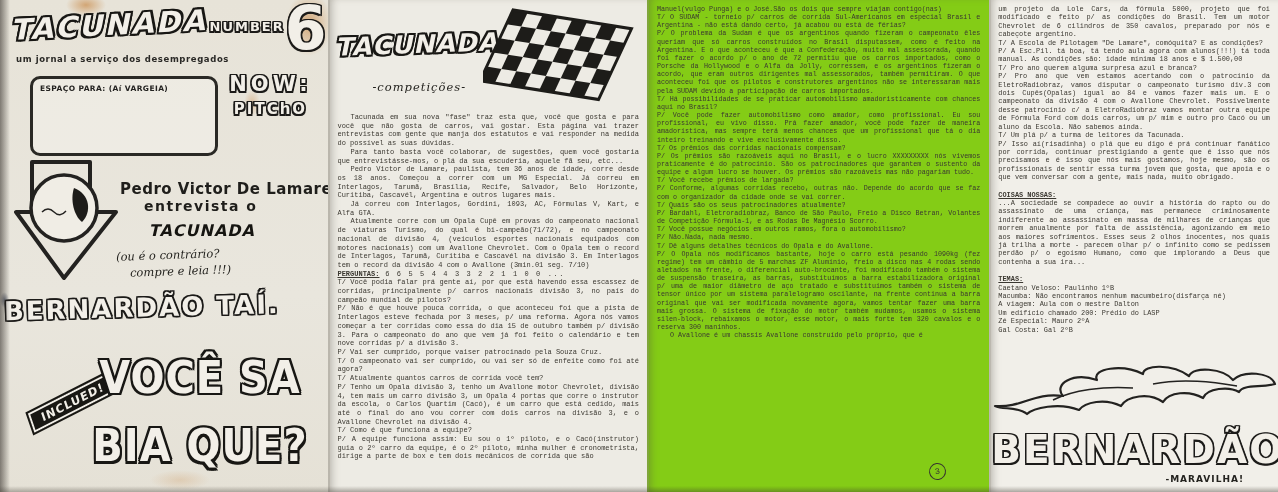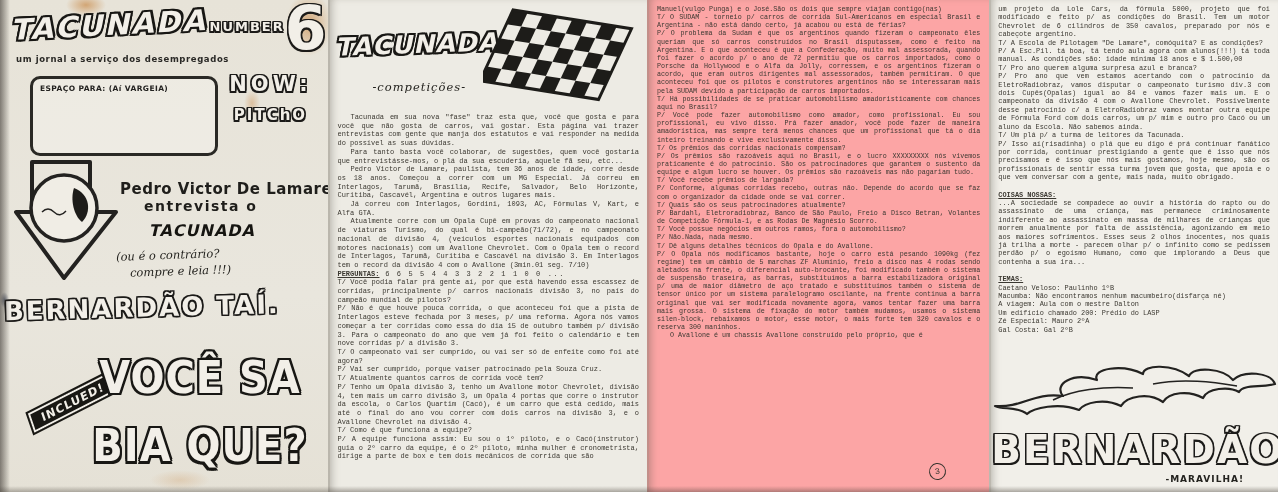--- a/index.html
+++ b/index.html
@@ -8,21 +8,21 @@
          font-family:"DejaVu Sans",sans-serif;color:#2e2c28;}
   .sheet::before{content:"";position:absolute;left:0;top:0;bottom:0;width:10px;z-index:9;
          background:linear-gradient(90deg,rgba(40,35,30,.55),rgba(40,35,30,0));pointer-events:none;}
   .sheet::after{content:"";position:absolute;left:0;right:0;bottom:0;height:6px;z-index:9;
          background:linear-gradient(0deg,rgba(60,55,48,.35),rgba(60,55,48,0));pointer-events:none;}
   .page{position:relative;height:100%;overflow:hidden;}
   .page + .page{border-left:2px solid rgba(125,118,105,.45);
          box-shadow:inset 5px 0 8px -4px rgba(80,74,63,.40);}
   .page1{width:330px;background:linear-gradient(180deg,#e7e3d8,#e9e6dd 60%,#e5e1d6);}
   .page2{width:318px;background:#edebe4;}
-  .page3{width:342px;background:#fca5a5;}
+  .page3{width:342px;background:#84cc16;}
   .page4{width:288px;background:#f1efe9;}
 
   
   .typed{font-family:"Liberation Mono","DejaVu Sans Mono",monospace;color:#3b3831;
          text-align:justify;}
   .typed p{margin:0;}
   .page2 .typed{font-size:7px;line-height:8.7px;padding:3px 8px 0 7px;}
   .page3 .typed{font-size:6.7px;line-height:8.15px;padding:5px 9px 0 8px;}
   .page4 .typed{font-size:6.9px;line-height:8.4px;padding:5px 8px 0 7px;}
   .ind{text-indent:13px;}
@@ -54,21 +54,21 @@
   .space-box{position:absolute;left:30px;top:76px;width:182px;height:74px;
         border:3px solid #2a2925;border-radius:10px;background:rgba(255,255,255,.25);}
   .space-box span{display:block;margin:5px 0 0 7px;font-size:7.5px;font-weight:bold;
         letter-spacing:.4px;color:#232220;}
   .price-block{position:absolute;right:0;top:72px;width:116px;text-align:center;}
   .now{font-size:21px;letter-spacing:4px;}
   .price{margin-top:-2px;white-space:nowrap;color:#131210;}
   .cur{font-size:26px;font-weight:900;vertical-align:14px;}
   .big1{font-size:58px;font-weight:900;line-height:50px;}
   .cents{font-size:16px;font-weight:900;}
-  .pitcho{font-size:15px;letter-spacing:2px;margin-top:10px;}
+  .pitcho{font-size:15px;letter-spacing:2px;margin-top:4px;}
   .arrow-art{position:absolute;left:12px;top:160px;}
   .interview{position:absolute;left:120px;top:180px;width:218px;color:#1f1e1b;}
   .intv1{font-size:15px;font-weight:bold;letter-spacing:.5px;}
   .intv2{font-size:14px;font-weight:bold;margin:0 0 0 24px;letter-spacing:1.5px;}
   .mini-logo{margin:7px 0 0 30px;font-size:16px;font-weight:900;letter-spacing:1px;
         transform:skewX(-13deg);color:#161511;display:inline-block;}
   .contrario{position:absolute;left:116px;top:248px;font-size:11.5px;transform:rotate(-2deg);}
   .contrario2{position:absolute;left:130px;top:264px;font-size:11.5px;transform:rotate(-2deg);}
   .bernardao-tai{position:absolute;left:4px;top:292px;width:324px;font-size:26px;
         letter-spacing:2px;transform:rotate(-1.5deg);white-space:nowrap;}
@@ -202,22 +202,22 @@
           <p class="ind">Para tanto basta você colaborar, de sugestões, quem você gostaria que entrevistásse-mos, o plá da sua escuderia, aquele fã seu, etc...</p>
           <p class="ind">Pedro Victor de Lamare, paulista, tem 36 anos de idade, corre desde os 18 anos. Começou a correr com um MG Especial. Já correu em Interlagos, Tarumã, Brasília, Recife, Salvador, Belo Horizonte, Curitiba, Cascavél, Argentina e outros lugares mais.</p>
           <p class="ind">Já correu com Interlagos, Gordini, 1093, AC, Fórmulas V, Kart, e Alfa GTA.</p>
           <p class="ind">Atualmente corre com um Opala Cupê em provas do campeonato nacional de viaturas Turismo, do qual é bi-campeão(71/72), e no campeonato nacional de divisão 4, (veículos esportes nacionais equipados com motores nacionais) com um Avallone Chevrolet. Com o Opala tem o record de Interlagos, Tarumã, Curitiba e Cascavél na divisão 3. Em Interlagos tem o record da divisão 4 com o Avallone (3min.01 seg. 7/10)</p>
         </div>
       <p><span class="hd">PERGUNTAS:</span><span class="perg-nums"> 6 6 5 5 4 4 3 3 2 2 1 1 0 0 ...</span></p>
       <div>
 
       <p>T/ Você podia falar prá gente aí, por que está havendo essa escassez de corridas, principalmente p/ carros nacionais divisão 3, no país do campeão mundial de pilotos?</p>
           <p>P/ Não é que houve pouca corrida, o que aconteceu foi que a pista de Interlagos esteve fechada por 3 meses, p/ uma reforma. Agora nós vamos começar a ter corridas como essa do dia 15 de outubro também p/ divisão 3. Para o campeonato do ano que vem já foi feito o calendário e tem nove corridas p/ a divisão 3.</p>
+          <p>P/ Vai ser cumprido, porque vaiser patrocinado pela Souza Cruz.</p>
           <p>T/ O campeonato vai ser cumprido, ou vai ser só de enfeite como foi até agora?</p>
-          <p>P/ Vai ser cumprido, porque vaiser patrocinado pela Souza Cruz.</p>
           <p>T/ Atualmente quantos carros de corrida você tem?</p>
           <p>P/ Tenho um Opala divisão 3, tenho um Avallone motor Chevrolet, divisão 4, tem mais um carro divisão 3, um Opala 4 portas que corre o instrutor da escola, o Carlos Quartim (Cacó), é um carro que está cedido, mais até o final do ano vou correr com dois carros na divisão 3, e o Avallone Chevrolet na divisão 4.</p>
           <p>T/ Como é que funciona a equipe?</p>
           <p>P/ A equipe funciona assim: Eu sou o 1º piloto, e o Cacó(instrutor) guia o 2º carro da equipe, é o 2º piloto, minha mulher é cronometrista, dirige a parte de box e tem dois mecânicos de corrida que são</p>
         </div>
     </div>
   </section>
 
   <section class="page page3">
     <div class="typed">

